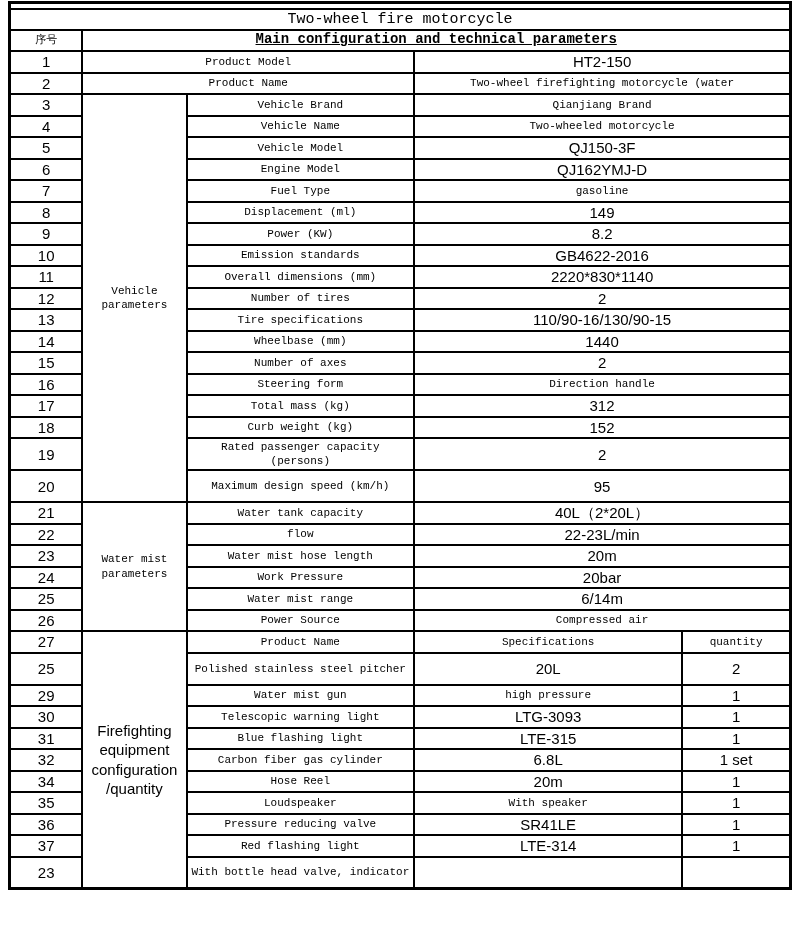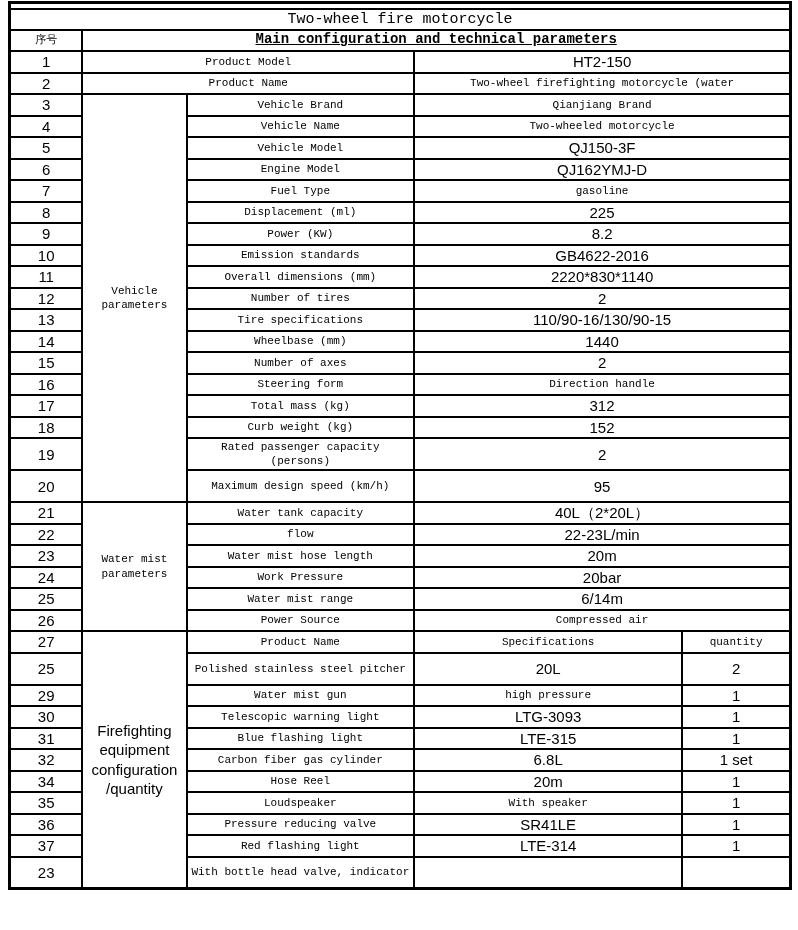--- a/index.html
+++ b/index.html
@@ -73,21 +73,21 @@
         <td class="sans" colspan="2">QJ162YMJ-D</td>
       </tr>
       <tr class="h-row">
         <td class="sans">7</td>
         <td class="mono">Fuel Type</td>
         <td class="mono" colspan="2">gasoline</td>
       </tr>
       <tr class="h-row">
         <td class="sans">8</td>
         <td class="mono">Displacement (ml)</td>
-        <td class="sans" colspan="2">225</td>
+        <td class="sans" colspan="2">149</td>
       </tr>
       <tr class="h-row">
         <td class="sans">9</td>
         <td class="mono">Power (KW)</td>
         <td class="sans" colspan="2">8.2</td>
       </tr>
       <tr class="h-row">
         <td class="sans">10</td>
         <td class="mono">Emission standards</td>
         <td class="sans" colspan="2">GB4622-2016</td>

